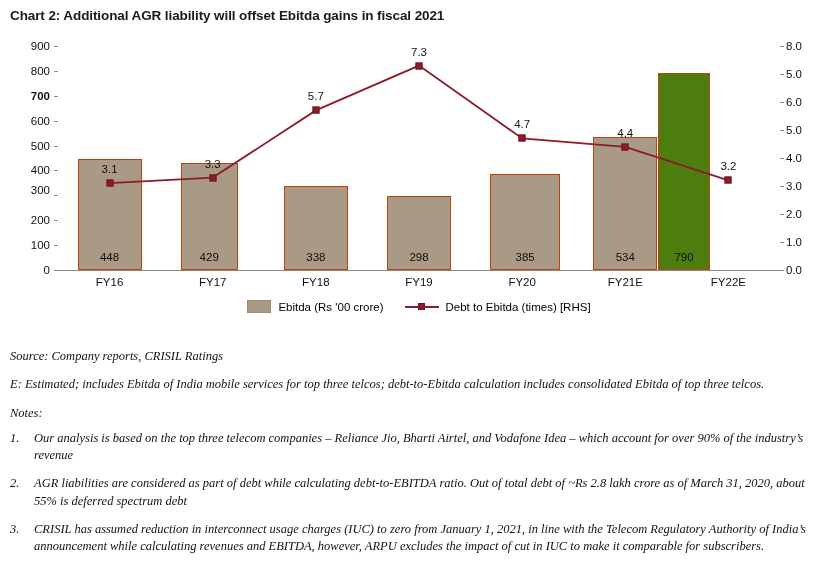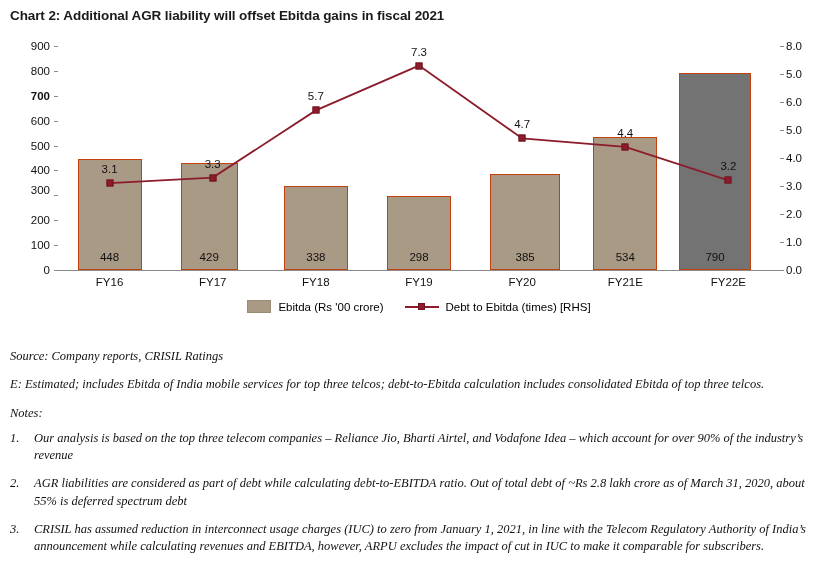--- a/index.html
+++ b/index.html
@@ -257,21 +257,21 @@
         </div>
         <div class="bar" style="left: 329px; width: 64px; height: 74.1689px; background: rgb(169, 154, 133);">
           <div class="bar-value">298</div>
         </div>
         <div class="bar" style="left: 432.143px; width: 70px; height: 95.8222px; background: rgb(169, 154, 133);">
           <div class="bar-value">385</div>
         </div>
         <div class="bar" style="left: 535.286px; width: 64px; height: 132.907px; background: rgb(169, 154, 133);">
           <div class="bar-value">534</div>
         </div>
-        <div class="bar" style="left: 621px; width: 72px; height: 196.622px; background: #737373;">
+        <div class="bar" style="left: 600px; width: 52px; height: 196.622px; background: #4d7c0f;">
           <div class="bar-value">790</div>
         </div>
         <svg class="lineseries" width="722" height="224">
           <polyline points="51.57142857142857,137.2 154.71428571428572,131.60000000000002 257.85714285714283,64.4 361,19.599999999999994 464.1428571428571,92.4 567.2857142857142,100.79999999999998 670.4285714285714,134.39999999999998" fill="none" stroke="#8c1c2c" stroke-width="1.8"></polyline>
         </svg>
         <div class="marker" style="left: 51.5714px; top: 137.2px; background: rgb(140, 28, 44);"></div>
         <div class="point-label" style="left: 51.5714px; top: 129.2px;">3.1</div>
         <div class="marker" style="left: 154.714px; top: 131.6px; background: rgb(140, 28, 44);"></div>
         <div class="point-label" style="left: 154.714px; top: 123.6px;">3.3</div>
         <div class="marker" style="left: 257.857px; top: 64.4px; background: rgb(140, 28, 44);"></div>

